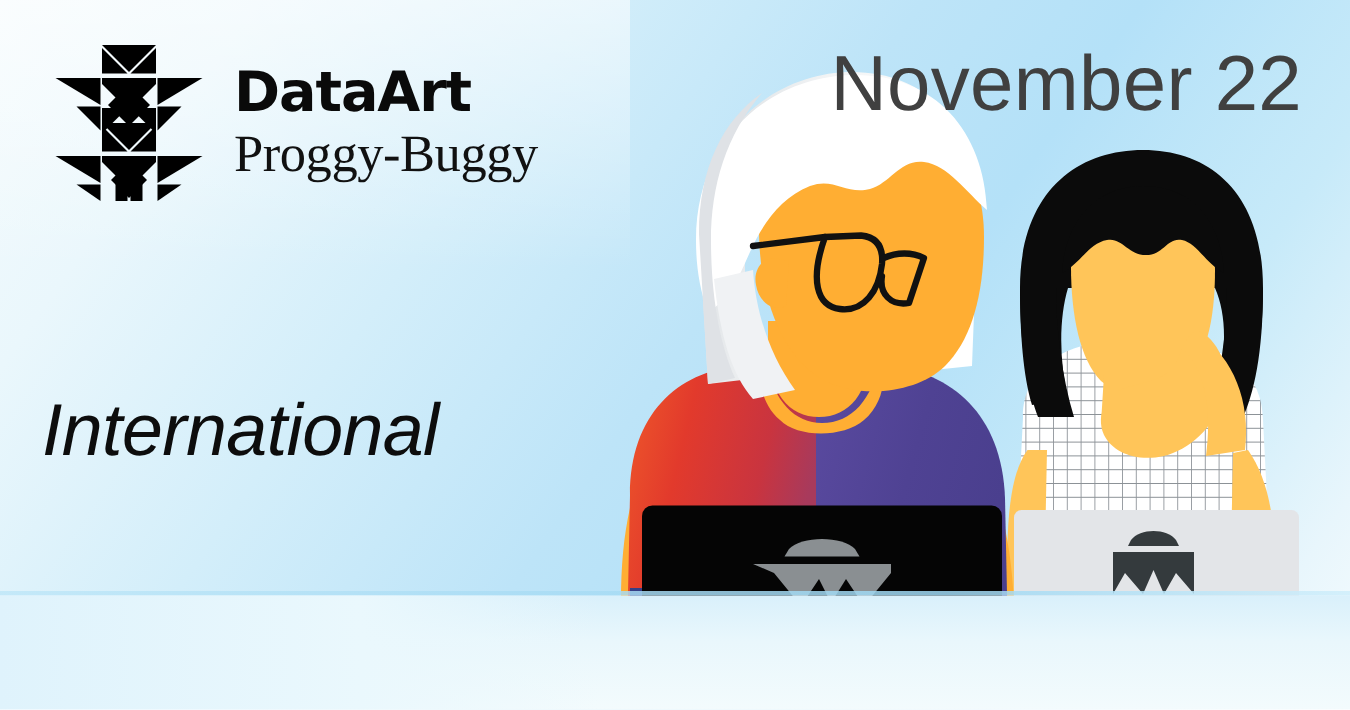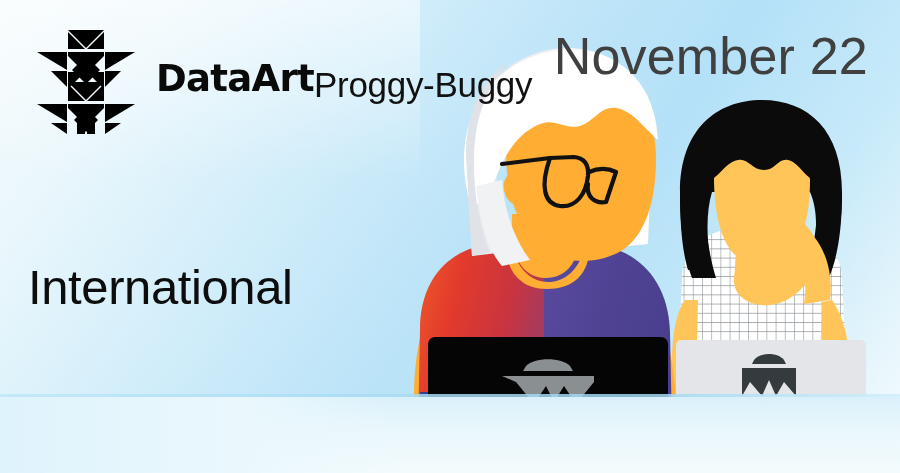--- a/index.html
+++ b/index.html
@@ -41,45 +41,45 @@
   .desk-left-fade{
     position:absolute;left:0;bottom:0;width:400px;height:76px;
     background:linear-gradient(90deg,#dff3fc 0%,#eaf8fd 60%,rgba(234,248,253,0) 100%);
   }
 
   
   .logo-wrap{
     position:absolute;left:33px;top:26px;display:flex;align-items:center;gap:17px;
   }
   .logo-mark{width:106px;height:110px;display:block;}
-  .logo-type{display:flex;flex-direction:row;justify-content:center;line-height:1;align-items:flex-end;}
+  .logo-type{display:flex;flex-direction:column;justify-content:center;line-height:1;}
   .brand{
     font-family:"DejaVu Sans",sans-serif;
     font-weight:bold;font-size:37px;letter-spacing:-.7px;color:#0a0a0a;
     margin-bottom:5px;
   }
   .product{
-    font-family:Liberation Sans, sans-serif;
+    font-family:Liberation Serif, serif;
     font-weight:400;font-size:35px;letter-spacing:-.3px;color:#111;
   }
 
   
   .date{
     position:absolute;right:32px;top:26px;
     font-family:"Liberation Sans",sans-serif;
     font-weight:400;font-size:52px;letter-spacing:.2px;color:#404040;
     white-space:nowrap;
   }
 
   
   .headline{
     position:absolute;left:28px;top:258px;
     font-family:"Liberation Sans",sans-serif;
     font-weight:300;font-size:49px;line-height:1.21;
-    letter-spacing:-.4px;color:#0d0d0d;
+    letter-spacing:-.4px;color:#0d0d0d;font-style:italic;
   }
   .headline div{white-space:nowrap;}
 
   
   .illo{position:absolute;left:380px;top:0;width:520px;height:473px;}
   .illo svg{display:block;}
 </style>
 </head>
 <body>
 

